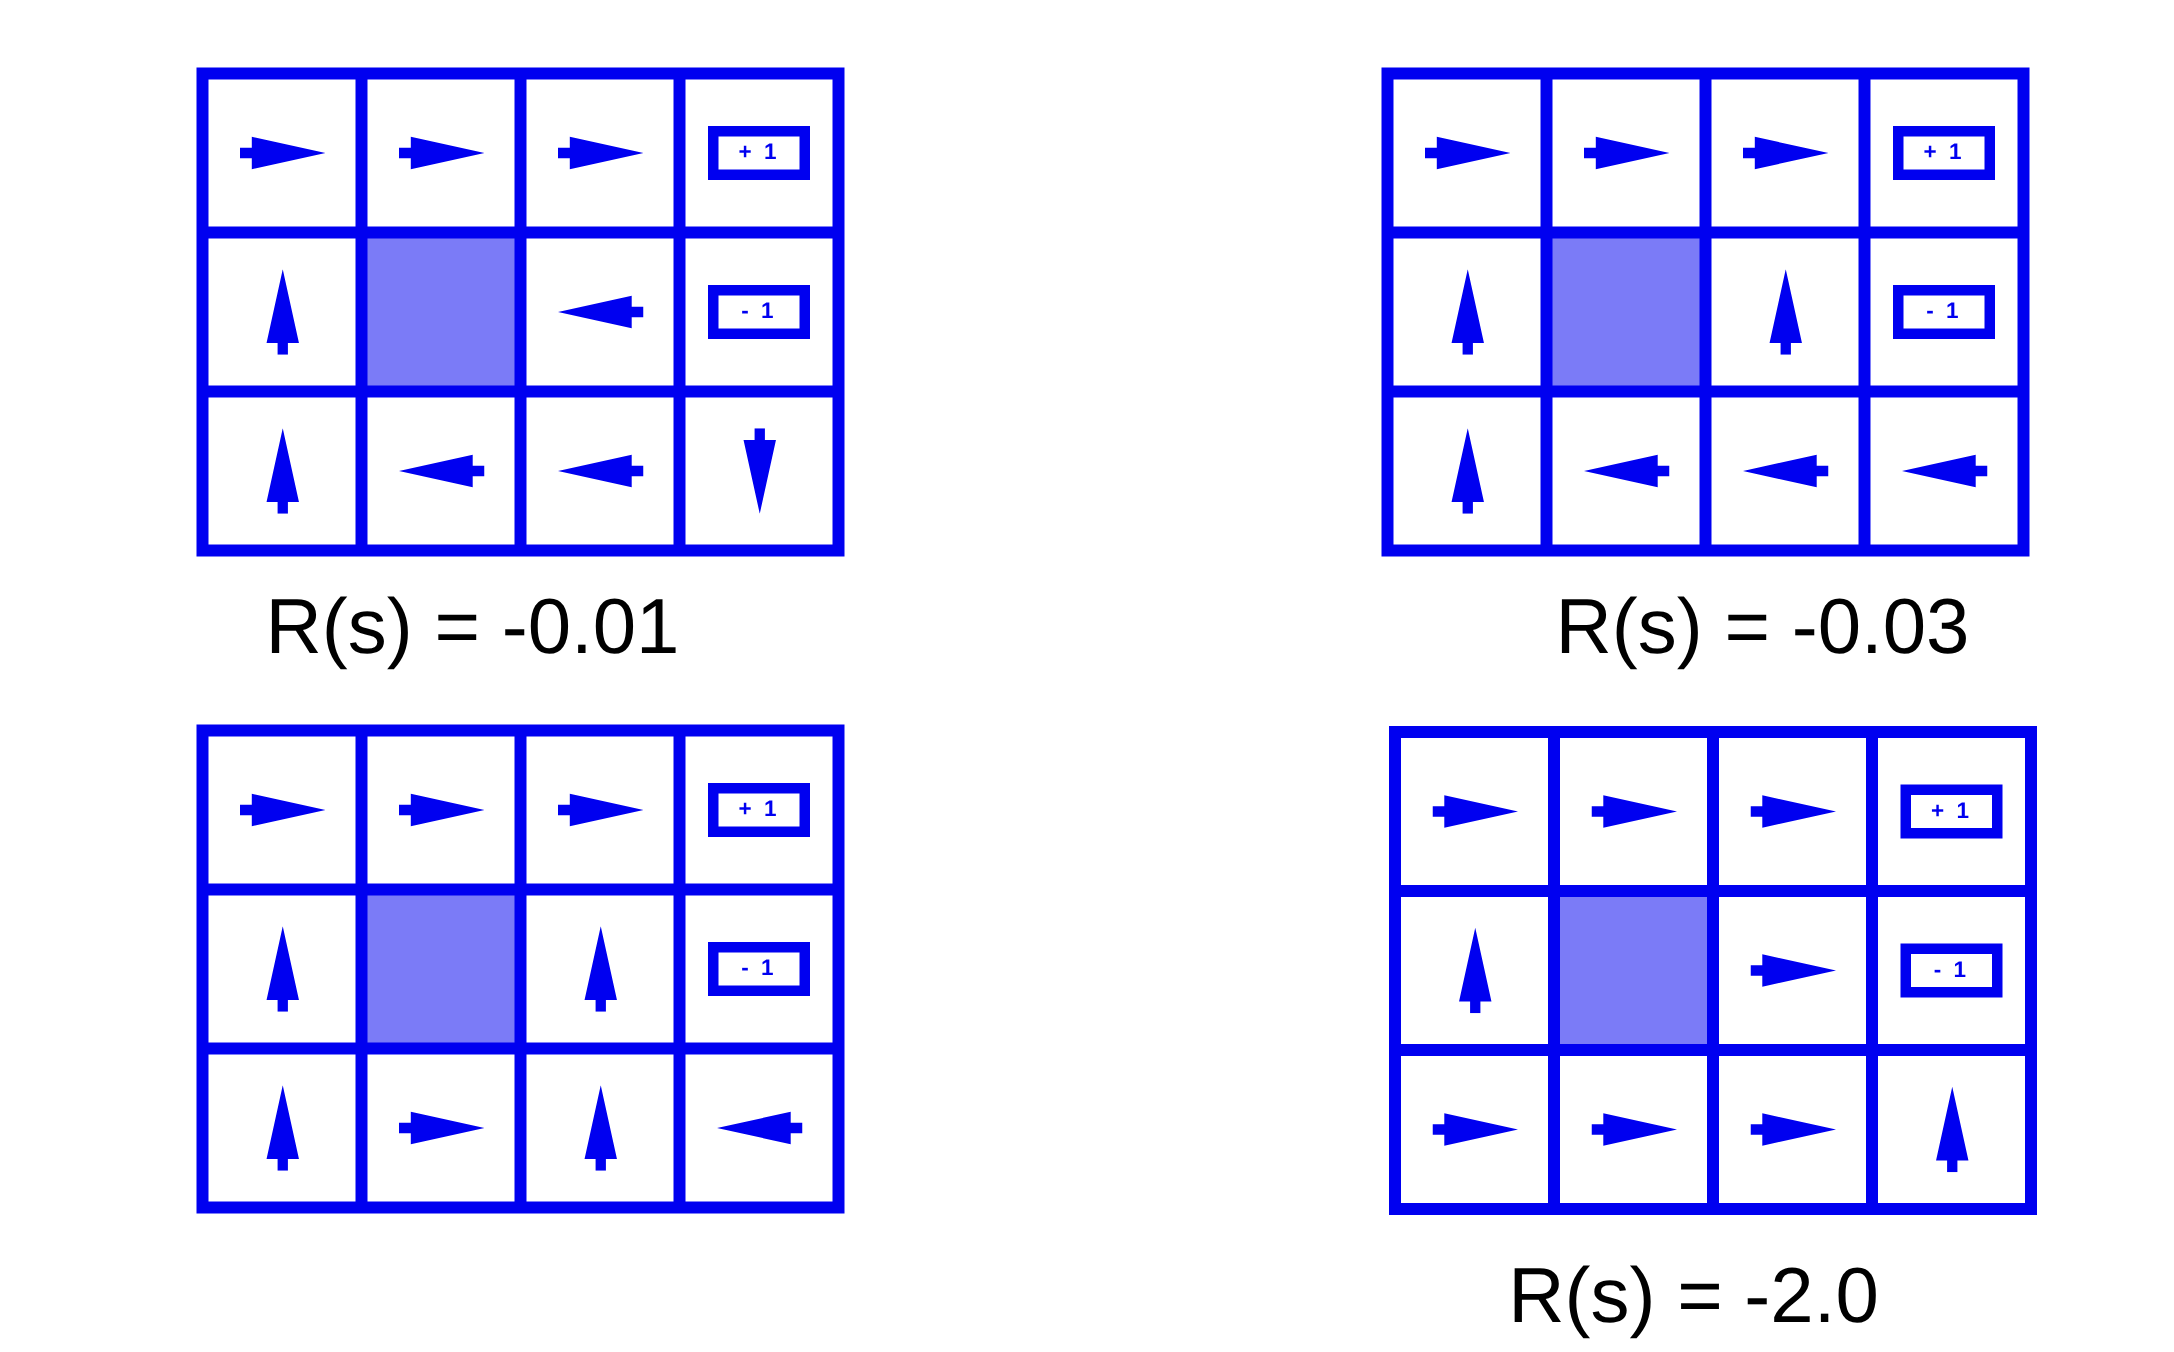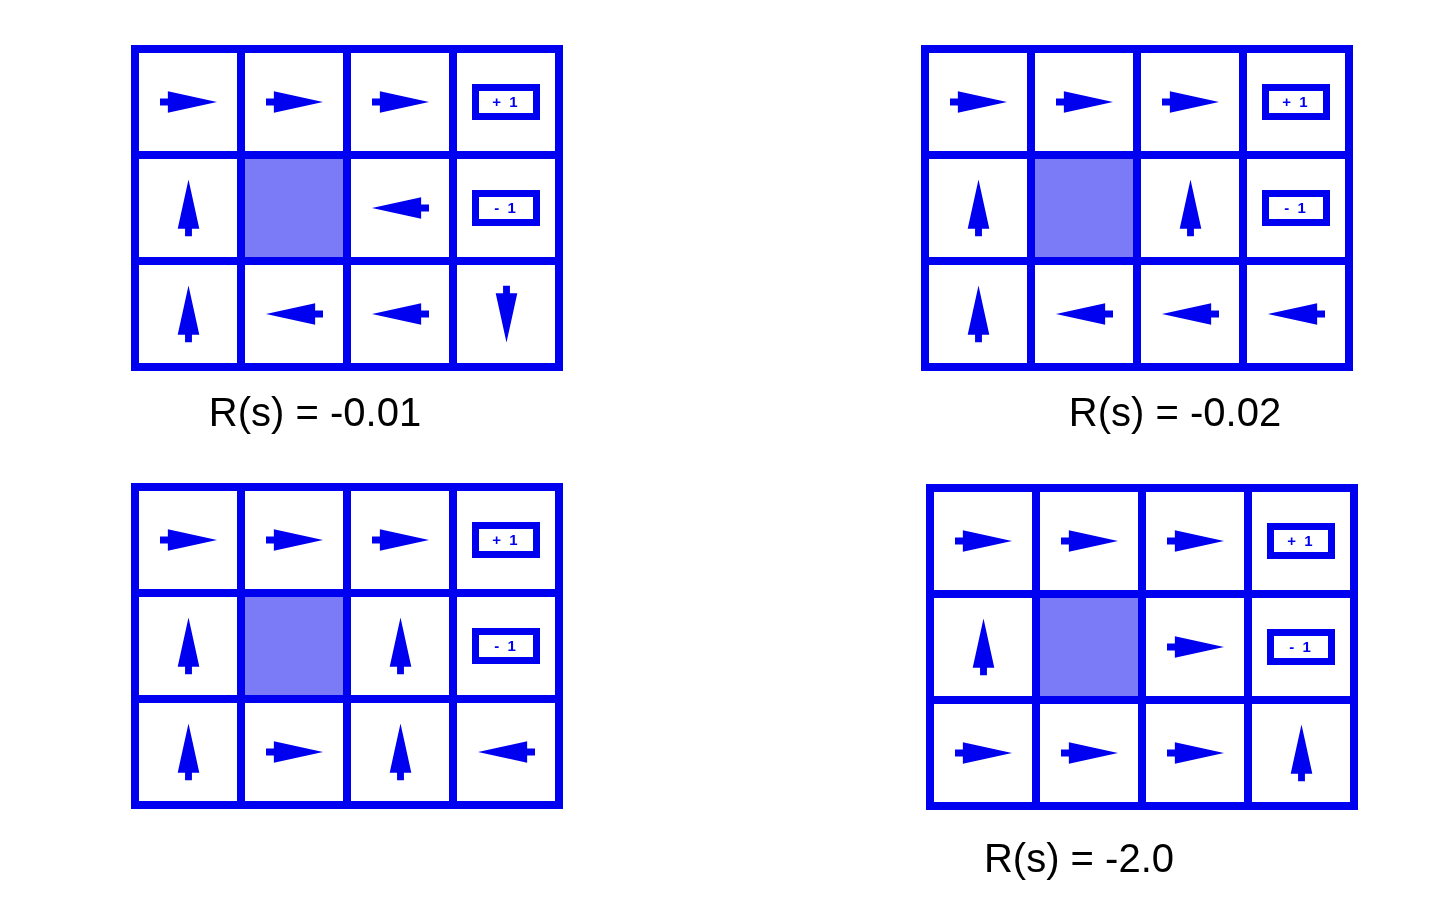--- a/index.html
+++ b/index.html
@@ -53,35 +53,35 @@
     letter-spacing: 2px;
     display: flex;
     align-items: center;
     justify-content: center;
     line-height: 1;
     padding-bottom: 2px;
   }
   .grid-label {
     position: absolute;
     transform: translateX(-50%);
-    font-size: 40px;
+    font-size: 52px;
     font-weight: 500;
     color: #000000;
     white-space: nowrap;
     line-height: 1.1;
   }
   
   #grid-0 { left: 131px; top: 45px;  }
   #grid-1 { left: 921px; top: 45px;  }
   #grid-2 { left: 131px; top: 483px; }
   #grid-3 { left: 926px; top: 484px; }
   #label-0 { left: 315px;  top: 390px; }
   #label-1 { left: 1175px; top: 390px; }
   #label-2 { left: 300px;  top: 836px; }
-  #label-3 { left: 1079px; top: 836px; text-align: right; }
+  #label-3 { left: 1129px; top: 836px; text-align: right; }
 </style>
 </head>
 <body>
 
 <div id="canvas">
 
   <div id="grid-0" class="policy-grid">
       <div class="cell">
         <svg class="arrow-svg rot-right" width="57" height="24" viewBox="0 0 58 24">
      <polygon points="0,8.5 8,8.5 8,1 58,12 8,23 8,15.5 0,15.5" fill="#0000f0"></polygon>
@@ -292,16 +292,16 @@
    </svg>
       </div>
       <div class="cell">
         <svg class="arrow-svg rot-up" width="57" height="24" viewBox="0 0 58 24">
      <polygon points="0,8.5 8,8.5 8,1 58,12 8,23 8,15.5 0,15.5" fill="#0000f0"></polygon>
    </svg>
       </div>
     </div>
 
   <div id="label-0" class="grid-label">R(s) = -0.01</div>
-  <div id="label-1" class="grid-label">R(s) = -0.02</div>
+  <div id="label-1" class="grid-label">R(s) = -0.03</div>
   <div id="label-3" class="grid-label">R(s) = -2.0</div>
 
 </div>
 
 </body></html>

